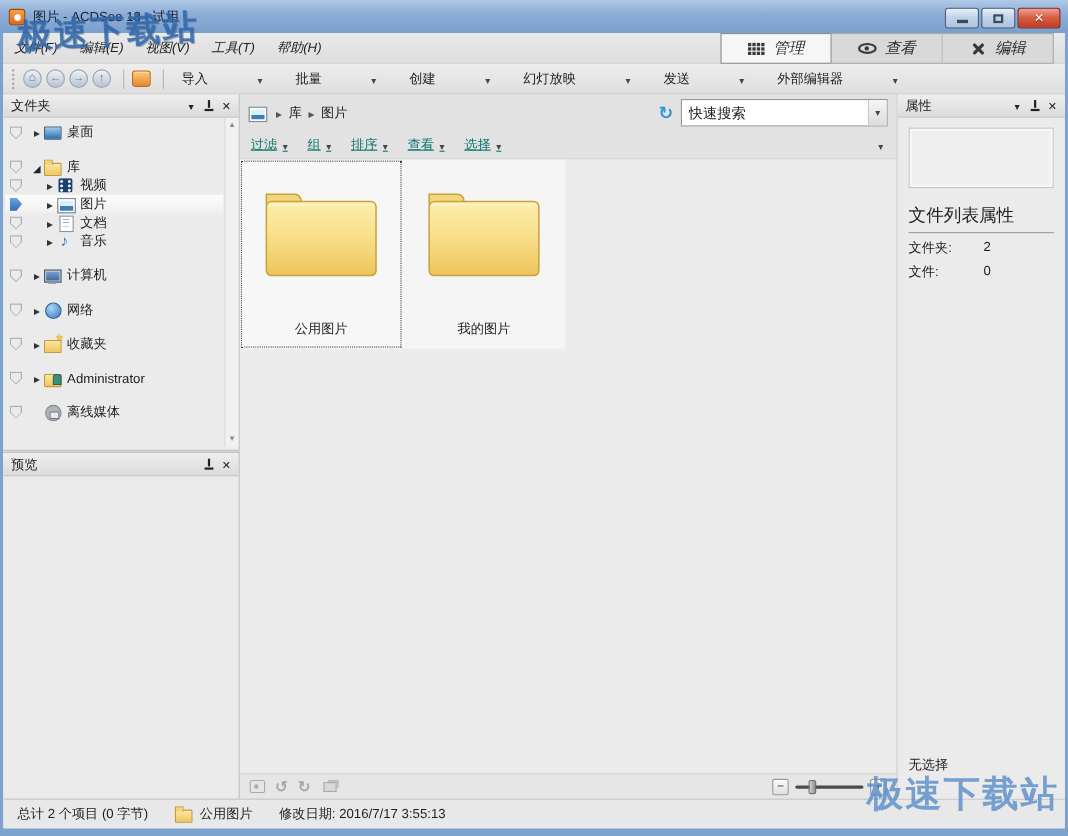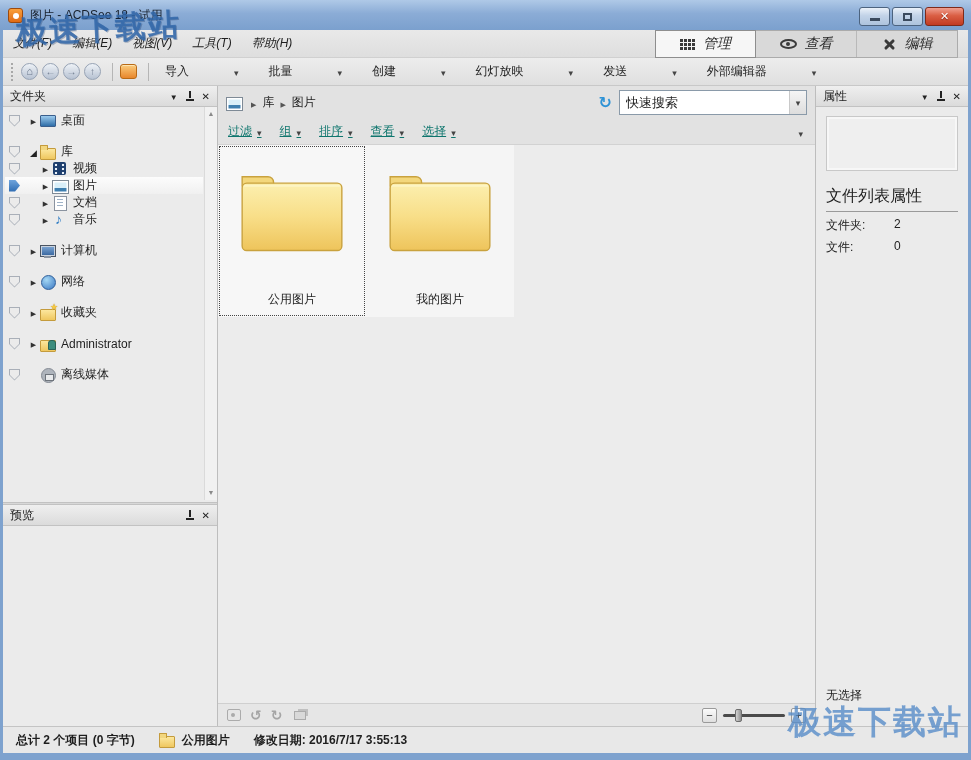--- a/index.html
+++ b/index.html
@@ -89,21 +89,21 @@
     background:linear-gradient(#EFEFEF,#DBDBDB); border-bottom:1px solid #C2C2C2;
     font-size:12px; color:#222; }
   .ph-icons { margin-left:auto; display:flex; gap:8px; align-items:center; }
   .ph-drop::after { content:"▼"; font-size:8px; color:#222; }
   .ph-pin { width:8px; height:10px; position:relative; }
   .ph-pin::before { content:""; position:absolute; left:3px; top:0; width:2px; height:7px; background:#222; }
   .ph-pin::after { content:""; position:absolute; left:0; bottom:0; width:8px; height:2px; background:#222; }
   .ph-close::after { content:"✕"; font-size:10px; color:#222; font-weight:bold; }
 
   
-  .folders-panel { height:416px; flex:none; display:flex; flex-direction:column; }
+  .folders-panel { height:323px; flex:none; display:flex; flex-direction:column; }
   .tree { flex:1; position:relative; padding:5px 14px 0 2px; overflow:hidden; }
   .tree-row { display:flex; align-items:center; height:17px; font-size:12px; color:#1E1E1E; padding-left:4px; }
   .tree-row.gap { margin-top:14px; }
   .tree-row.sel-row { background:linear-gradient(#FCFCFC,#F0F0F0); }
   .marker { width:11px; height:12px; margin-right:7px; position:relative; flex:none; }
   .marker::before { content:""; position:absolute; inset:0; background:#A9AFB8;
     clip-path:polygon(0 0,100% 0,100% 55%,50% 100%,0 55%); }
   .marker::after { content:""; position:absolute; inset:1px; background:#EBEBEB;
     clip-path:polygon(0 0,100% 0,100% 55%,50% 100%,0 55%); }
   .marker.sel::before { background:linear-gradient(#6FA4DC,#2E6CB2);
@@ -221,21 +221,21 @@
     box-shadow:inset 0 0 0 2px #F7F7F7; }
   .prop-section { margin:15px 10px 2px; font-size:16px; color:#222;
     border-bottom:1px solid #9A9A9A; padding-bottom:4px; }
   .prop-row { display:flex; margin:5px 10px 0; font-size:12px; color:#222; }
   .prop-label { width:52px; }
   .prop-value { margin-left:16px; }
   .sel-status { position:absolute; bottom:22px; left:10px; font-size:12px; color:#222; }
 
   
   .statusbar { height:27px; flex:none; background:#E8E8E8; border-top:1px solid #C4C4C4;
-    display:flex; align-items:center; padding:0 13px; font-size:12px; color:#1E1E1E;font-weight:bold; }
+    display:flex; align-items:center; padding:0 13px; font-size:12px; color:#1E1E1E; }
   .sb-total { margin-right:24px; }
   .sb-fold { margin-right:6px; }
   .sb-name { margin-right:24px; }
 
   
   .wm { position:absolute; font-weight:bold; pointer-events:none; z-index:60;
     letter-spacing:2px; white-space:nowrap; }
   .wm-top { left:16px; top:8px; font-size:31px; color:rgba(50,104,170,.85);
     transform:rotate(-3deg); text-shadow:1px 1px 0 rgba(20,50,100,.3); }
   .wm-bottom { right:8px; top:700px; font-size:33px; color:rgba(88,140,200,.8); }

